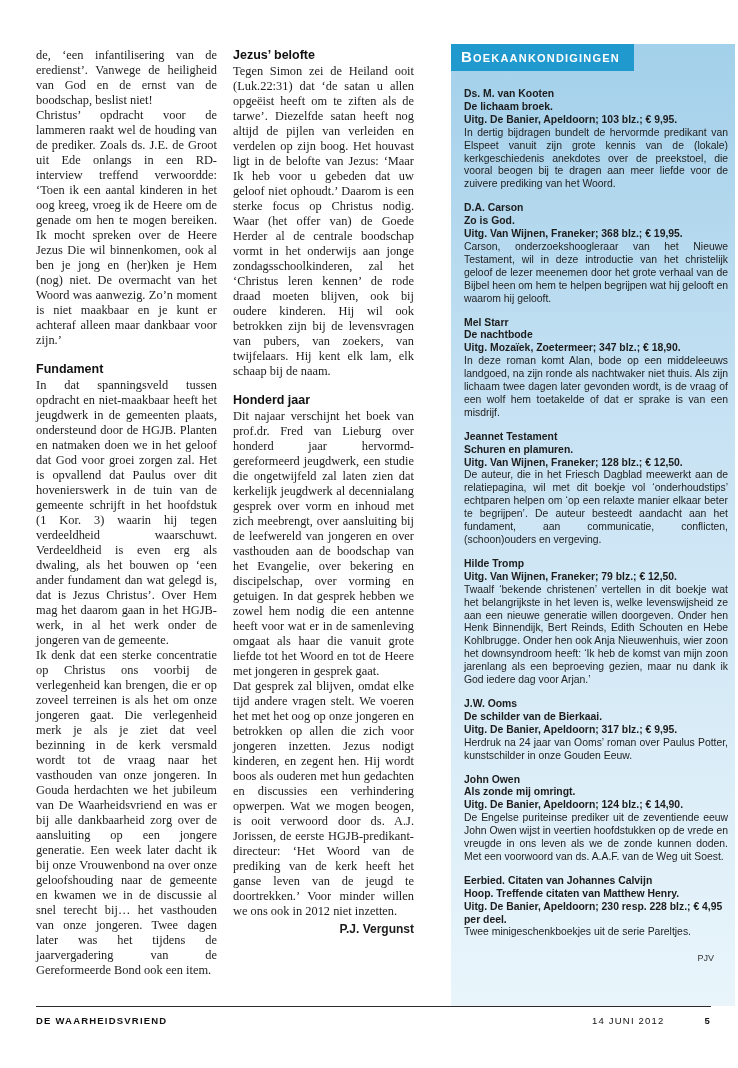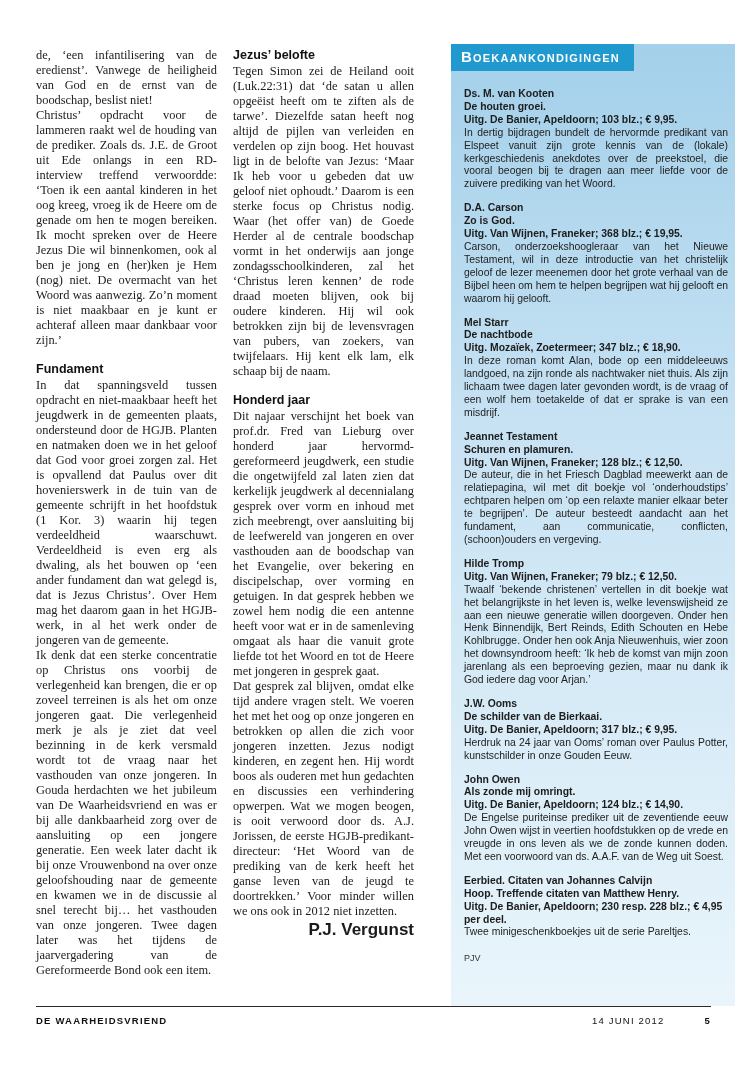--- a/index.html
+++ b/index.html
@@ -19,21 +19,21 @@
   .col p { margin:0; }
   .col h3 {
     margin:14px 0 1px 0;
     font-family:"Liberation Sans", sans-serif;
     font-size:12.5px; font-weight:bold; color:#111; text-align:left;
   }
   .col h3.first { margin-top:0; }
   .byline {
     text-align:right; margin-top:3px;
     font-family:"Liberation Sans", sans-serif;
-    font-size:17px; font-weight:bold;
+    font-size:12px; font-weight:bold;
   }
   
   .sidebar {
     position:absolute; left:428px; top:44px; width:284px; height:962px;
     background:linear-gradient(180deg,#a3d0ea 0%, #c7e2f3 40%, #e9f5fb 100%);
     margin-left:23px;
   }
   .sidebar-header {
     position:absolute; top:0; left:0;
     display:inline-block;
@@ -44,21 +44,21 @@
   }
   .books {
     padding:44px 7px 0 13px;
     font-family:"Liberation Sans", sans-serif;
     font-size:10.4px; line-height:12.9px; color:#1c1c1c;
   }
   .book { margin-bottom:11px; }
   .b-author, .b-title, .b-pub { font-weight:bold; }
   .b-desc { text-align:justify; hyphens:auto; color:#222; }
   .initials {
-    padding:2px 14px 0 0;
+    text-align:right; padding:2px 14px 0 0;
     font-family:"Liberation Sans", sans-serif; font-size:9px; color:#333;
   }
   
   .footer {
     position:absolute; left:36px; right:27px; top:1006px;
     border-top:1px solid #2b2b2b; padding-top:8px;
     display:flex; align-items:center;
     font-family:"Liberation Sans", sans-serif;
     font-size:9.5px; letter-spacing:1.2px; color:#111;
   }
@@ -86,21 +86,21 @@
     <div class="byline">P.J. Vergunst</div>
   </div>
 </div>
 
 <aside class="sidebar">
   <div class="sidebar-header">Boekaankondigingen</div>
   <div class="books">
 
     <div class="book">
       <div class="b-author">Ds. M. van Kooten</div>
-      <div class="b-title">De houten groei.</div>
+      <div class="b-title">De lichaam broek.</div>
       <div class="b-pub">Uitg. De Banier, Apeldoorn; 103 blz.; € 9,95.</div>
       <div class="b-desc">In dertig bijdragen bundelt de hervormde predikant van Elspeet vanuit zijn grote kennis van de (lokale) kerkgeschiedenis anekdotes over de preekstoel, die vooral beogen bij te dragen aan meer liefde voor de zuivere prediking van het Woord.</div>
     </div>
 
     <div class="book">
       <div class="b-author">D.A. Carson</div>
       <div class="b-title">Zo is God.</div>
       <div class="b-pub">Uitg. Van Wijnen, Franeker; 368 blz.; € 19,95.</div>
       <div class="b-desc">Carson, onderzoekshoogleraar van het Nieuwe Testament, wil in deze introductie van het christelijk geloof de lezer meenemen door het grote verhaal van de Bijbel heen om hem te helpen begrijpen wat hij gelooft en waarom hij gelooft.</div>
     </div>

